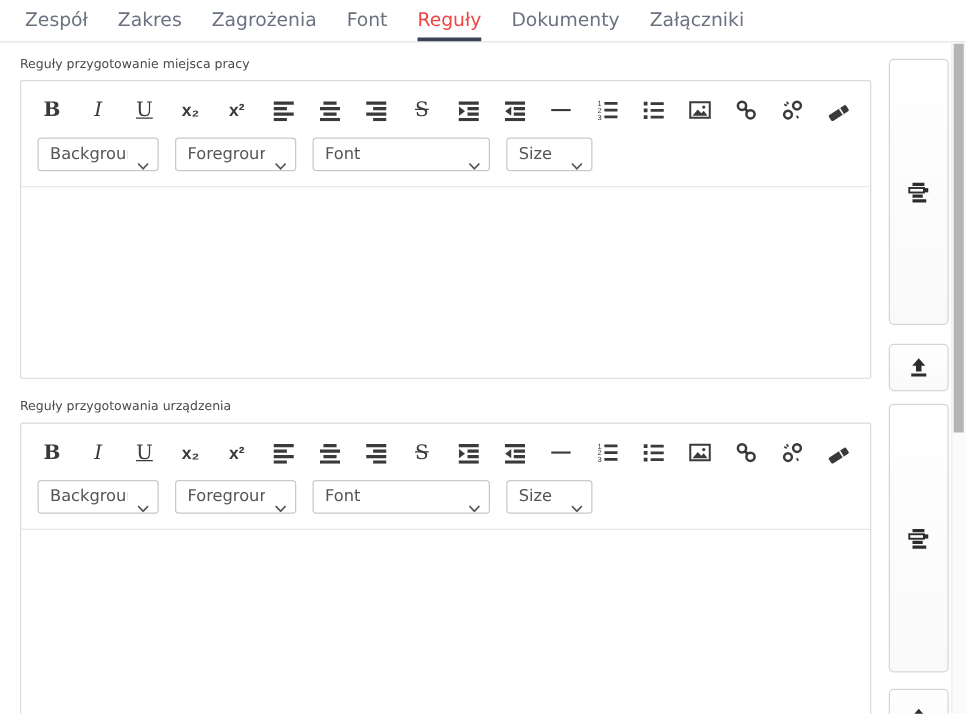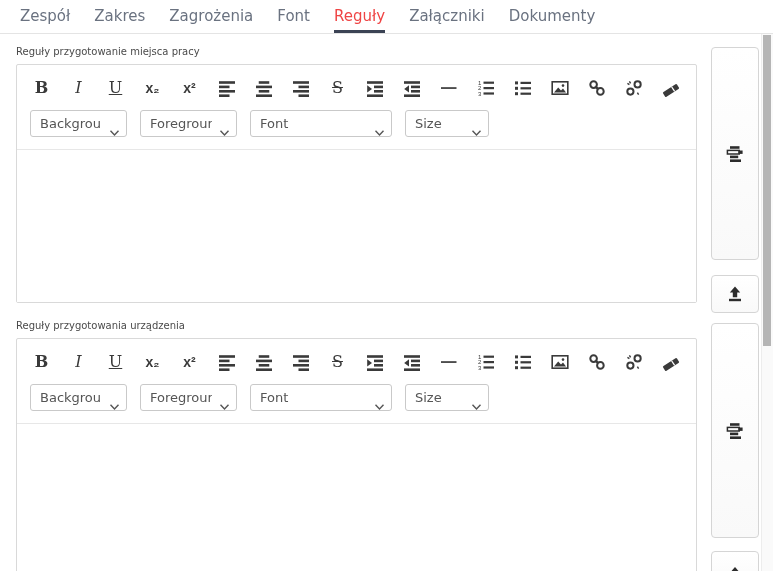--- a/index.html
+++ b/index.html
@@ -56,21 +56,21 @@
   .select-wrap select{
     appearance:none;-webkit-appearance:none;-moz-appearance:none;
     border:1px solid #c9c9c9;border-radius:3px;background:#fff;
     color:#555;font-size:13px;font-family:inherit;
     height:27px;padding:3px 24px 3px 9px;box-sizing:border-box;
     width:100%;cursor:pointer;
   }
   .select-wrap .chev{
     position:absolute;right:8px;top:50%;margin-top:-3px;pointer-events:none;
   }
-  .w-bg{width:97px;} .w-fg{width:97px;} .w-font{width:142px;} .w-size{width:84px;}
+  .w-bg{width:97px;} .w-fg{width:97px;} .w-font{width:142px;} .w-size{width:69px;}
   .editor-content{background:#fff;cursor:text;}
   .editor-content.first{height:152px;}
   .editor-content.second{height:150px;}
   
   .side-btn{
     position:absolute;left:711px;width:48px;box-sizing:border-box;
     background:linear-gradient(#ffffff,#f9f9f9);
     border:1px solid #d5d5d5;border-radius:4px;cursor:pointer;
     display:flex;align-items:center;justify-content:center;padding:0;
   }
@@ -91,22 +91,22 @@
 </style>
 </head>
 <body>
 
 <nav class="tabbar">
   <div class="tab">Zespół</div>
   <div class="tab">Zakres</div>
   <div class="tab">Zagrożenia</div>
   <div class="tab">Font</div>
   <div class="tab active">Reguły</div>
+  <div class="tab">Dokumenty</div>
   <div class="tab">Załączniki</div>
-  <div class="tab">Dokumenty</div>
 </nav>
 
 <div class="main">
 
   <div class="editor-label">Reguły przygotowanie miejsca pracy</div>
   <div class="editor-box">
     <div class="toolbar">
       <div class="tb-icons">
         <button class="tbtn glyph b">B</button>
         <button class="tbtn glyph i">I</button>

